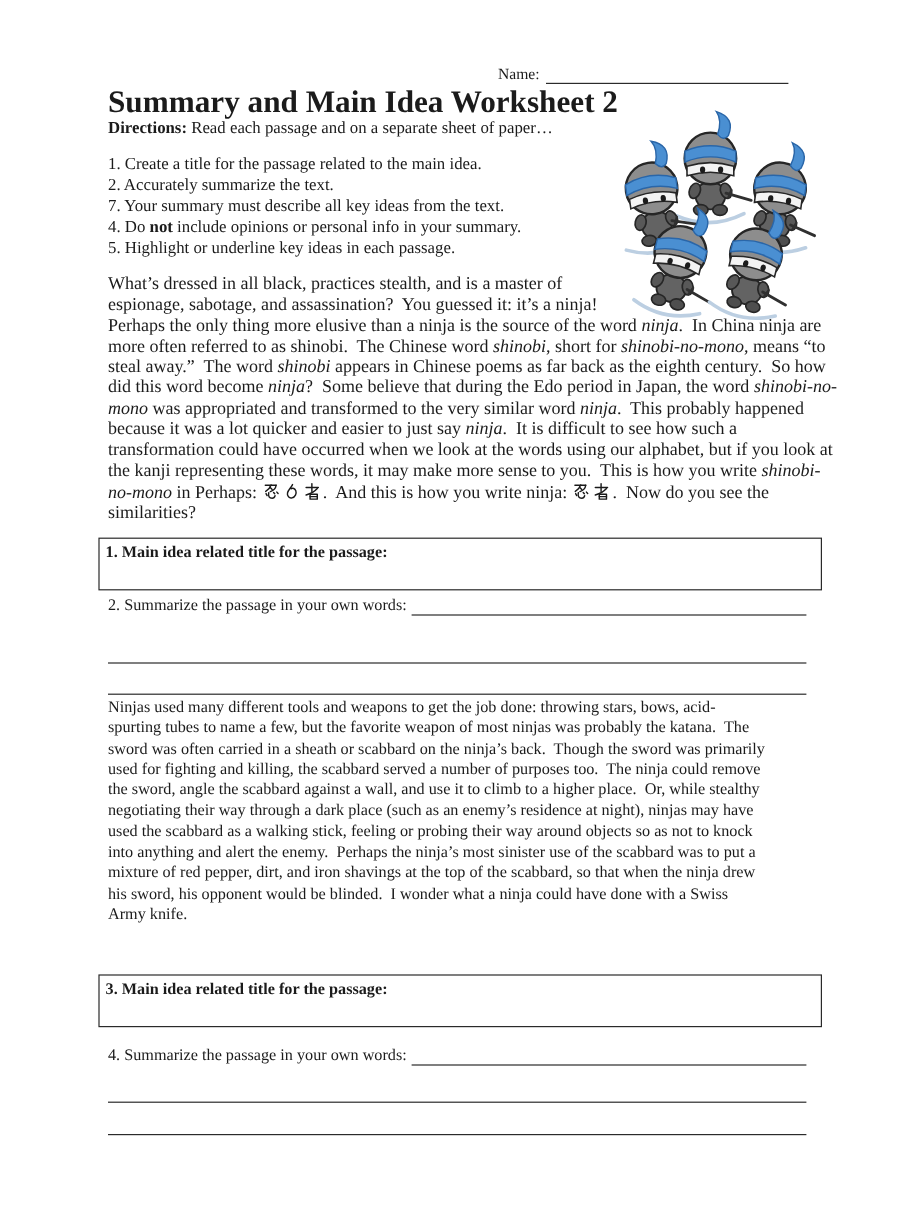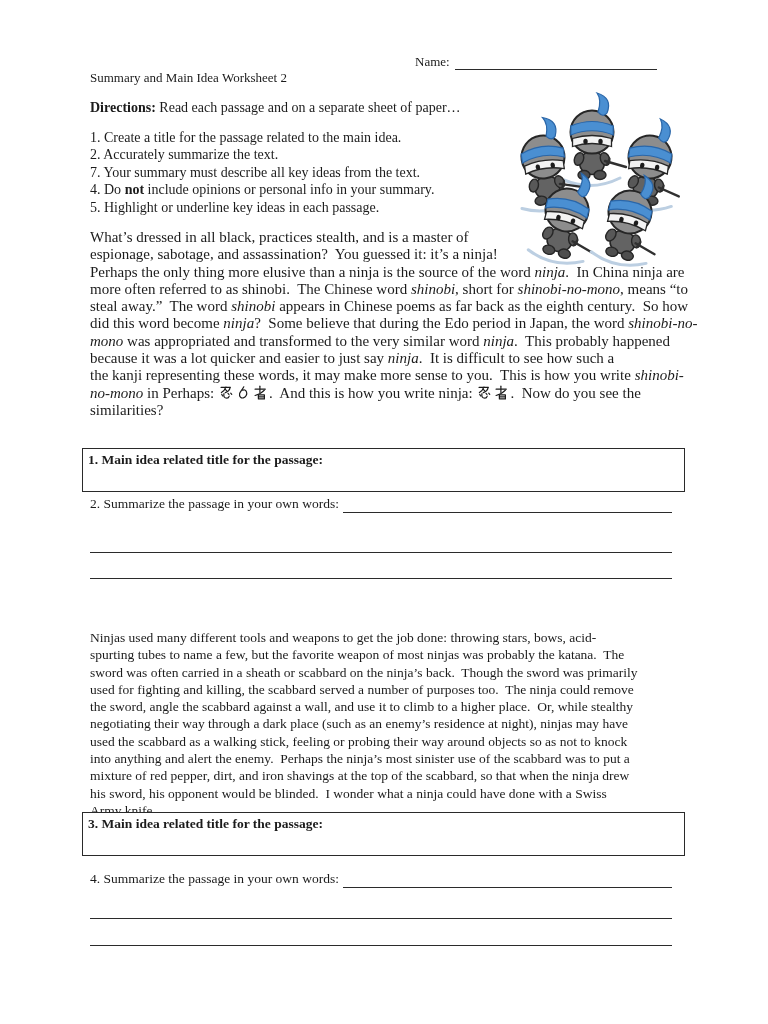--- a/index.html
+++ b/index.html
@@ -6,29 +6,29 @@
   body {
     width:768px; height:1024px;
     font-family:"Liberation Serif","DejaVu Serif",serif;
     color:#1b1b1b;
   }
   .page { position:relative; width:768px; height:1024px; background:#fff; overflow:hidden; }
 
   
   .name-row { position:absolute; left:415px; top:54px; width:242px; display:flex; font-size:13px; }
   .name-blank { flex:1; border-bottom:1.4px solid #2b2b2b; margin-left:5px; }
-  .title { position:absolute; left:90px; top:70px; font-size:13px; font-weight:normal; white-space:nowrap; }
+  .title { position:absolute; left:90px; top:70px; font-size:26px; font-weight:bold; white-space:nowrap; }
   .directions { position:absolute; left:90px; top:100px; font-size:14px; white-space:nowrap; }
   .directions .lbl { font-weight:bold; }
 
   
   .richblock { position:absolute; left:90px; }
   .instructions { top:129px; font-size:14px; line-height:17.4px; }
   .passage1 { top:229px; font-size:15px; line-height:17.3px; }
-  .passage2 { top:629px; font-size:13.5px; line-height:17.3px; }
+  .passage2 { top:580px; font-size:13.5px; line-height:17.3px; }
   .tline { white-space:nowrap; }
   .it { font-style:italic; }
   .bd { font-weight:bold; }
   .kg { width:15px; height:15px; vertical-align:-2px; margin:0 1px; }
 
   
   .answer-box { position:absolute; left:82px; width:601px; height:42px; border:1.6px solid #2a2a2a; background:#fff; }
   .box1 { top:448px; }
   .box3 { top:812px; }
   .answer-box .box-label { font-size:13.5px; font-weight:bold; padding:3px 0 0 5px; white-space:nowrap; }
@@ -100,20 +100,21 @@
 
   <div class="richblock passage1">
       <div class="tline"><span>What’s dressed in all black, practices stealth, and is a master of</span></div>
       <div class="tline"><span>espionage, sabotage, and assassination?&nbsp; You guessed it: it’s a ninja!</span></div>
       <div class="tline"><span>Perhaps the only thing more elusive than a ninja is the source of the word </span><span class="it">ninja</span><span>.&nbsp; In China ninja are</span></div>
       <div class="tline"><span>more often referred to as shinobi.&nbsp; The Chinese word </span><span class="it">shinobi</span><span>, short for </span><span class="it">shinobi-no-mono</span><span>, means “to</span></div>
       <div class="tline"><span>steal away.”&nbsp; The word </span><span class="it">shinobi</span><span> appears in Chinese poems as far back as the eighth century.&nbsp; So how</span></div>
       <div class="tline"><span>did this word become </span><span class="it">ninja</span><span>?&nbsp; Some believe that during the Edo period in Japan, the word </span><span class="it">shinobi-no-</span></div>
       <div class="tline"><span class="it">mono</span><span> was appropriated and transformed to the very similar word </span><span class="it">ninja</span><span>.&nbsp; This probably happened</span></div>
       <div class="tline"><span>because it was a lot quicker and easier to just say </span><span class="it">ninja</span><span>.&nbsp; It is difficult to see how such a</span></div>
+      <div class="tline"><span>transformation could have occurred when we look at the words using our alphabet, but if you look at</span></div>
       <div class="tline"><span>the kanji representing these words, it may make more sense to you.&nbsp; This is how you write </span><span class="it">shinobi-</span></div>
       <div class="tline"><span class="it">no-mono</span><span> in Perhaps: </span><svg class="kg" viewBox="0 0 100 100">
           <use href="#k-24525"></use>
         </svg><svg class="kg" viewBox="0 0 100 100">
           <use href="#k-12398"></use>
         </svg><svg class="kg" viewBox="0 0 100 100">
           <use href="#k-32773"></use>
         </svg><span>.&nbsp; And this is how you write ninja: </span><svg class="kg" viewBox="0 0 100 100">
           <use href="#k-24525"></use>
         </svg><svg class="kg" viewBox="0 0 100 100">

